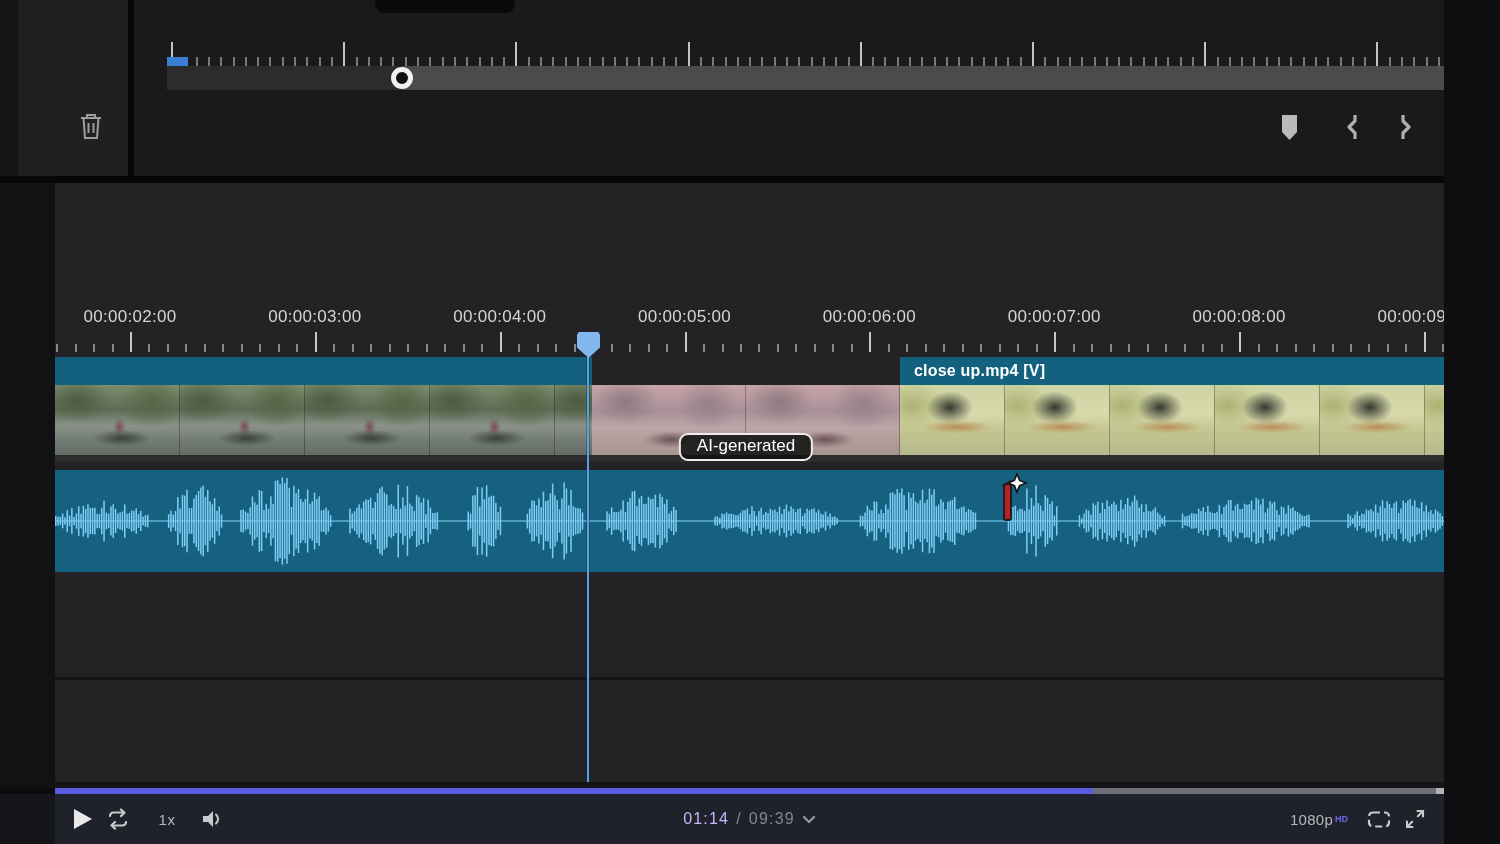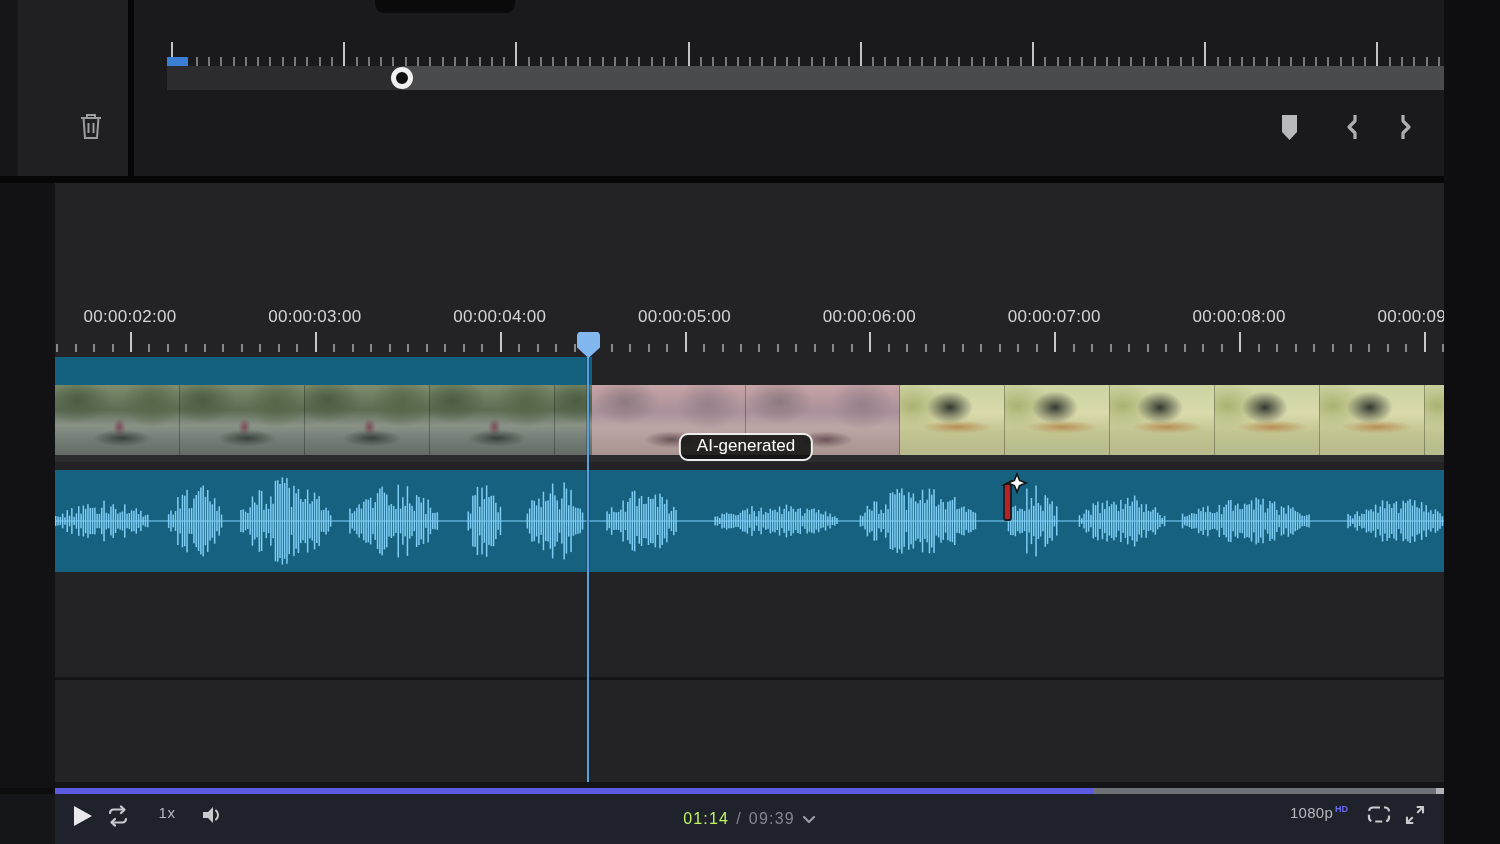--- a/index.html
+++ b/index.html
@@ -70,24 +70,24 @@
   .playhead-flag{left:567px;top:149px;width:23px;height:26px;background:#82b7f0;cursor:grab;
     clip-path:polygon(8% 0,92% 0,100% 10%,100% 60%,50% 100%,0 60%,0 10%);}
   .playhead-line{left:532px;top:174px;width:2px;height:425px;background:#59a0dd;box-shadow:0 0 0 .5px rgba(20,40,60,.6);}
 
   
   .progress{left:55px;top:788px;width:1389px;height:6px;background:#6f7075;cursor:pointer;}
   .progress-fill{position:absolute;left:0;top:0;height:100%;background:#5a5be0;}
   .progress-tip{position:absolute;right:0;top:0;width:8px;height:100%;background:#b2b3b7;}
   .player-bar{left:55px;top:794px;width:1389px;height:50px;background:#1f222a;}
   .player-bar-left{left:0;top:794px;width:55px;height:50px;background:#15161a;}
-  .pbtn{position:absolute;display:flex;align-items:flex-start;justify-content:center;cursor:pointer;color:#c9cacc;}
+  .pbtn{position:absolute;display:flex;align-items:center;justify-content:center;cursor:pointer;color:#c9cacc;}
   .speed{font-size:15px;color:#b6b7bb;letter-spacing:.5px;}
   .time-wrap{left:0;top:794px;width:1389px;height:50px;display:flex;align-items:center;justify-content:center;gap:7px;}
-  .t-cur{color:#bef264;font-size:16px;letter-spacing:1.2px;}
+  .t-cur{color:#c4b5fd;font-size:16px;letter-spacing:1.2px;}
   .t-sep,.t-dur{color:#85868c;font-size:16px;letter-spacing:1.2px;}
   .quality{color:#b6b7bb;font-size:15px;letter-spacing:.3px;}
   .quality .hd{color:#6b6af0;font-size:9px;font-weight:700;vertical-align:super;margin-left:2px;letter-spacing:0;}
   svg{display:block;}
 </style>
 </head>
 <body>
 <div class="stage">
 
   <div class="abs top-left-rail"></div>
@@ -348,20 +348,23 @@
         </div>
         <div class="clip" style="left: 537px; width: 308px;">
           <div class="thumb-strip">
             <div class="thumb thumb-pink" style="width: 154px;"></div>
             <div class="thumb thumb-pink" style="width: 154px;"></div>
           </div>
           <div class="clip-footer"></div>
           <div class="ai-pill">AI-generated</div>
         </div>
         <div class="clip" style="left: 845px; width: 544px;">
+          <div class="clip-header" style="background: rgb(20, 96, 127);">
+            <div class="lbl">close up.mp4 [V]</div>
+          </div>
           <div class="thumb-strip">
             <div class="thumb thumb-shoe" style="width: 105px;"></div>
             <div class="thumb thumb-shoe" style="width: 105px;"></div>
             <div class="thumb thumb-shoe" style="width: 105px;"></div>
             <div class="thumb thumb-shoe" style="width: 105px;"></div>
             <div class="thumb thumb-shoe" style="width: 105px;"></div>
             <div class="thumb thumb-shoe" style="width: 105px;"></div>
           </div>
           <div class="clip-footer"></div>
         </div>

